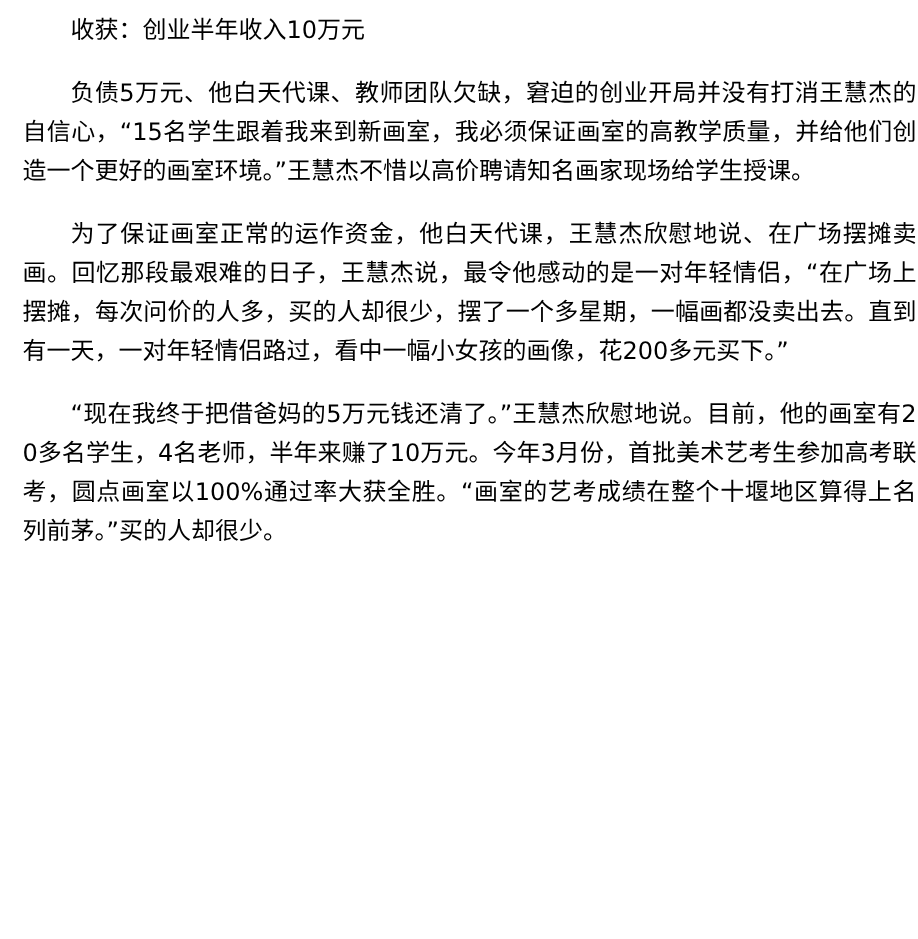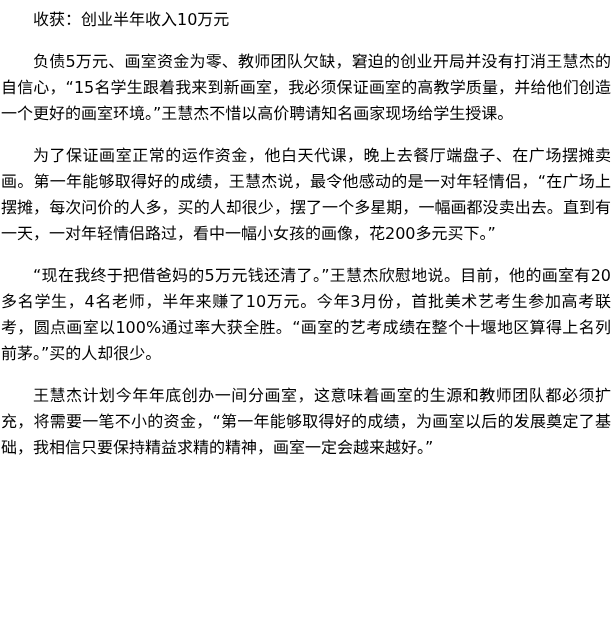--- a/index.html
+++ b/index.html
@@ -7,34 +7,33 @@
     width: 612px;
     height: 626px;
     background: #ffffff;
     color: #000000;
     overflow: hidden;
     font-family: "DejaVu Sans", "Liberation Sans", sans-serif;
   }
   .article {
     box-sizing: border-box;
     width: 612px;
-    padding: 7px 1px 0 1px;
+    padding: 7px 1px 0 15px;
   }
   .article p {
     margin: 0 0 16px 0;
     font-size: 16px;
     line-height: 26px;
     letter-spacing: 0;
     text-indent: 32px;
     text-align: justify;
     word-break: break-all;
   }
 </style>
 </head>
 <body>
 
 <div class="article">
   <p>收获：创业半年收入10万元</p>
-  <p>负债5万元、画室资金为零、教师团队欠缺，窘迫的创业开局并没有打消王慧杰的自信心，“15名学生跟着我来到新画室，我必须保证画室的高教学质量，并给他们创造一个更好的画室环境。”王慧杰不惜以高价聘请知名画家现场给学生授课。</p>
-  <p>为了保证画室正常的运作资金，他白天代课，晚上去餐厅端盘子、在广场摆摊卖画。第一年能够取得好的成绩，王慧杰说，最令他感动的是一对年轻情侣，“在广场上摆摊，每次问价的人多，买的人却很少，摆了一个多星期，一幅画都没卖出去。直到有一天，一对年轻情侣路过，看中一幅小女孩的画像，花200多元买下。”</p>
+  <p>负债5万元、他白天代课、教师团队欠缺，窘迫的创业开局并没有打消王慧杰的自信心，“15名学生跟着我来到新画室，我必须保证画室的高教学质量，并给他们创造一个更好的画室环境。”王慧杰不惜以高价聘请知名画家现场给学生授课。</p>
+  <p>为了保证画室正常的运作资金，他白天代课，王慧杰欣慰地说、在广场摆摊卖画。回忆那段最艰难的日子，王慧杰说，最令他感动的是一对年轻情侣，“在广场上摆摊，每次问价的人多，买的人却很少，摆了一个多星期，一幅画都没卖出去。直到有一天，一对年轻情侣路过，看中一幅小女孩的画像，花200多元买下。”</p>
   <p>“现在我终于把借爸妈的5万元钱还清了。”王慧杰欣慰地说。目前，他的画室有20多名学生，4名老师，半年来赚了10万元。今年3月份，首批美术艺考生参加高考联考，圆点画室以100%通过率大获全胜。“画室的艺考成绩在整个十堰地区算得上名列前茅。”买的人却很少。</p>
-  <p>王慧杰计划今年年底创办一间分画室，这意味着画室的生源和教师团队都必须扩充，将需要一笔不小的资金，“第一年能够取得好的成绩，为画室以后的发展奠定了基础，我相信只要保持精益求精的精神，画室一定会越来越好。”</p>
 </div>
 
 </body></html>

